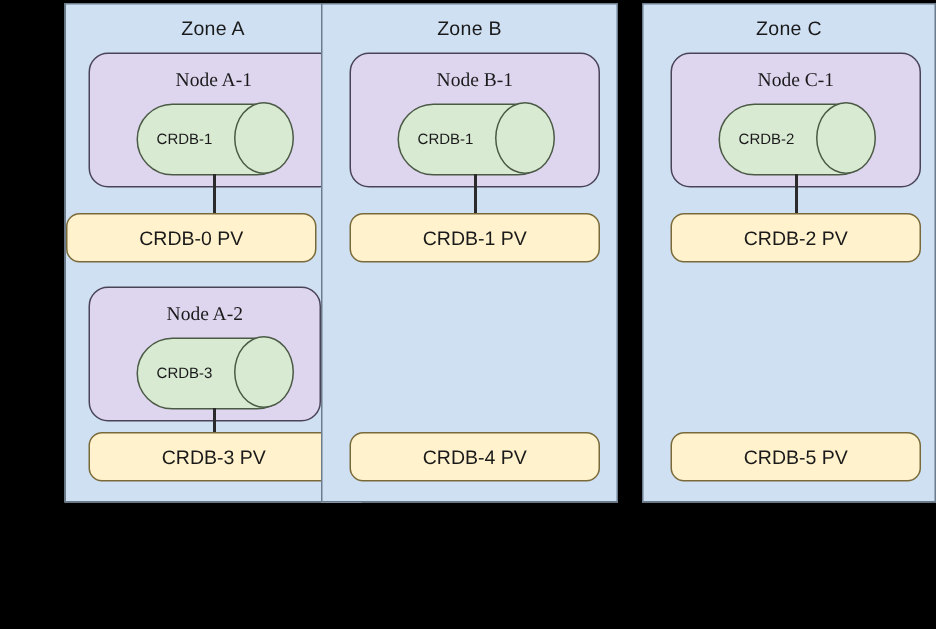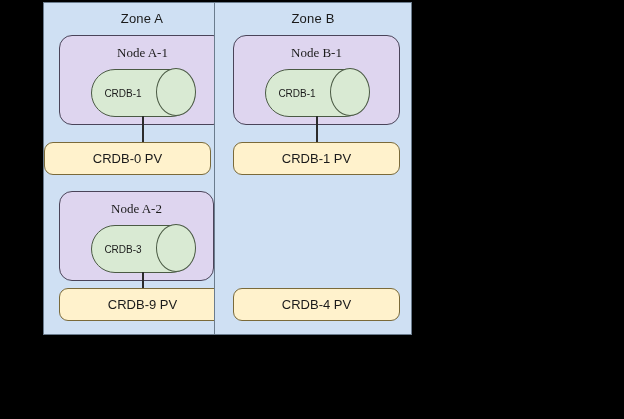--- a/index.html
+++ b/index.html
@@ -100,21 +100,21 @@
     <div class="node" style="left:15px; top:188px; width:155px; height:90px;">
       <div class="node-title">Node A-2</div>
       <div class="cyl" style="left:31px; top:33px;">
         <div class="cyl-body"></div>
         <div class="cyl-cap"></div>
         <div class="cyl-label">CRDB-3</div>
       </div>
     </div>
     <div class="connector" style="left:98px; top:269px; height:27px;"></div>
     <div class="pv" style="left:15px; top:285px; width:167px; height:33px;">
-      <span class="pv-label">CRDB-9 PV</span>
+      <span class="pv-label">CRDB-3 PV</span>
     </div>
   </div>
 
   <div class="zone" style="left:214px; top:2px; width:198px; height:333px;">
     <div class="zone-title">Zone B</div>
 
     <div class="node" style="left:18px; top:32px; width:167px; height:90px;">
       <div class="node-title">Node B-1</div>
       <div class="cyl" style="left:31px; top:33px;text-decoration:underline;">
         <div class="cyl-body"></div>
@@ -125,14 +125,34 @@
     <div class="connector" style="left:101px; top:113px; height:27px;"></div>
     <div class="pv" style="left:18px; top:139px; width:167px; height:33px;">
       <span class="pv-label">CRDB-1 PV</span>
     </div>
 
     <div class="pv" style="left:18px; top:285px; width:167px; height:33px;">
       <span class="pv-label">CRDB-4 PV</span>
     </div>
   </div>
 
+  <div class="zone" style="left:428px; top:2px; width:196px; height:333px;">
+    <div class="zone-title">Zone C</div>
+
+    <div class="node" style="left:18px; top:32px; width:167px; height:90px;">
+      <div class="node-title">Node C-1</div>
+      <div class="cyl" style="left:31px; top:33px;">
+        <div class="cyl-body"></div>
+        <div class="cyl-cap"></div>
+        <div class="cyl-label">CRDB-2</div>
+      </div>
+    </div>
+    <div class="connector" style="left:101px; top:113px; height:27px;"></div>
+    <div class="pv" style="left:18px; top:139px; width:167px; height:33px;">
+      <span class="pv-label">CRDB-2 PV</span>
+    </div>
+
+    <div class="pv" style="left:18px; top:285px; width:167px; height:33px;">
+      <span class="pv-label">CRDB-5 PV</span>
+    </div>
+  </div>
 
 </div>
 
 </body></html>

